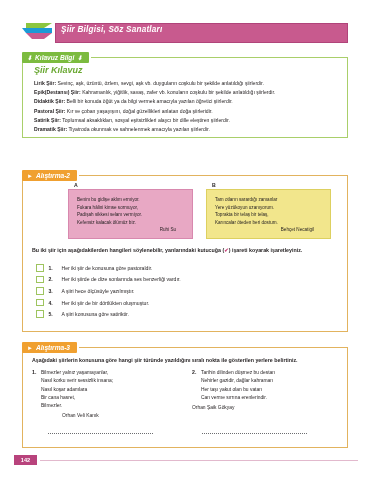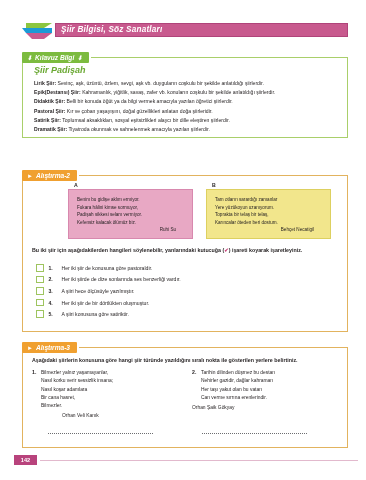--- a/index.html
+++ b/index.html
@@ -29,21 +29,21 @@
     left: 0;
     top: 0;
     width: 32px;
     height: 18px;
   }
   .header-bar {
     position: absolute;
     left: 33px;
     top: 1px;
     right: 0;
-    height: 14px;
+    height: 20px;
     background: #c85a8e;
     border: 1px solid #b0447a;
     box-sizing: border-box;
   }
   .header-title {
     position: absolute;
     left: 5px;
     top: 1px;
     font-size: 8.2px;
     font-weight: bold;
@@ -332,21 +332,21 @@
 </div>
 
 <div class="section" id="kilavuz-section">
   <div class="frame"></div>
   <div class="frame-notch" id="kilavuz-notch" style="width: 69px;"></div>
   <div class="badge badge-green">
     <span class="arrow-glyph">⬇</span>
     <span>Kılavuz Bilgi</span>
     <span class="arrow-glyph">⬇</span>
   </div>
-  <div class="kt-title">Şiir Padişah</div>
+  <div class="kt-title">Şiir Kılavuz</div>
   <div class="kt-list" id="kilavuz-list">
       <div class="kt-item"><b>Lirik Şiir:</b><span> Sevinç, aşk, üzüntü, özlem, sevgi, aşk vb. duyguların coşkulu bir şekilde anlatıldığı şiirlerdir.</span></div>
       <div class="kt-item"><b>Epik(Destansı) Şiir:</b><span> Kahramanlık, yiğitlik, savaş, zafer vb. konuların coşkulu bir şekilde anlatıldığı şiirlerdir.</span></div>
       <div class="kt-item"><b>Didaktik Şiir:</b><span> Belli bir konuda öğüt ya da bilgi vermek amacıyla yazılan öğretici şiirlerdir.</span></div>
       <div class="kt-item"><b>Pastoral Şiir:</b><span> Kır ve çoban yaşayışını, doğal güzellikleri anlatan doğa şiirleridir.</span></div>
       <div class="kt-item"><b>Satirik Şiir:</b><span> Toplumsal aksaklıkları, sosyal eşitsizlikleri alaycı bir dille eleştiren şiirlerdir.</span></div>
       <div class="kt-item"><b>Dramatik Şiir:</b><span> Tiyatroda okunmak ve sahnelenmek amacıyla yazılan şiirlerdir.</span></div>
     </div>
 </div>
 

